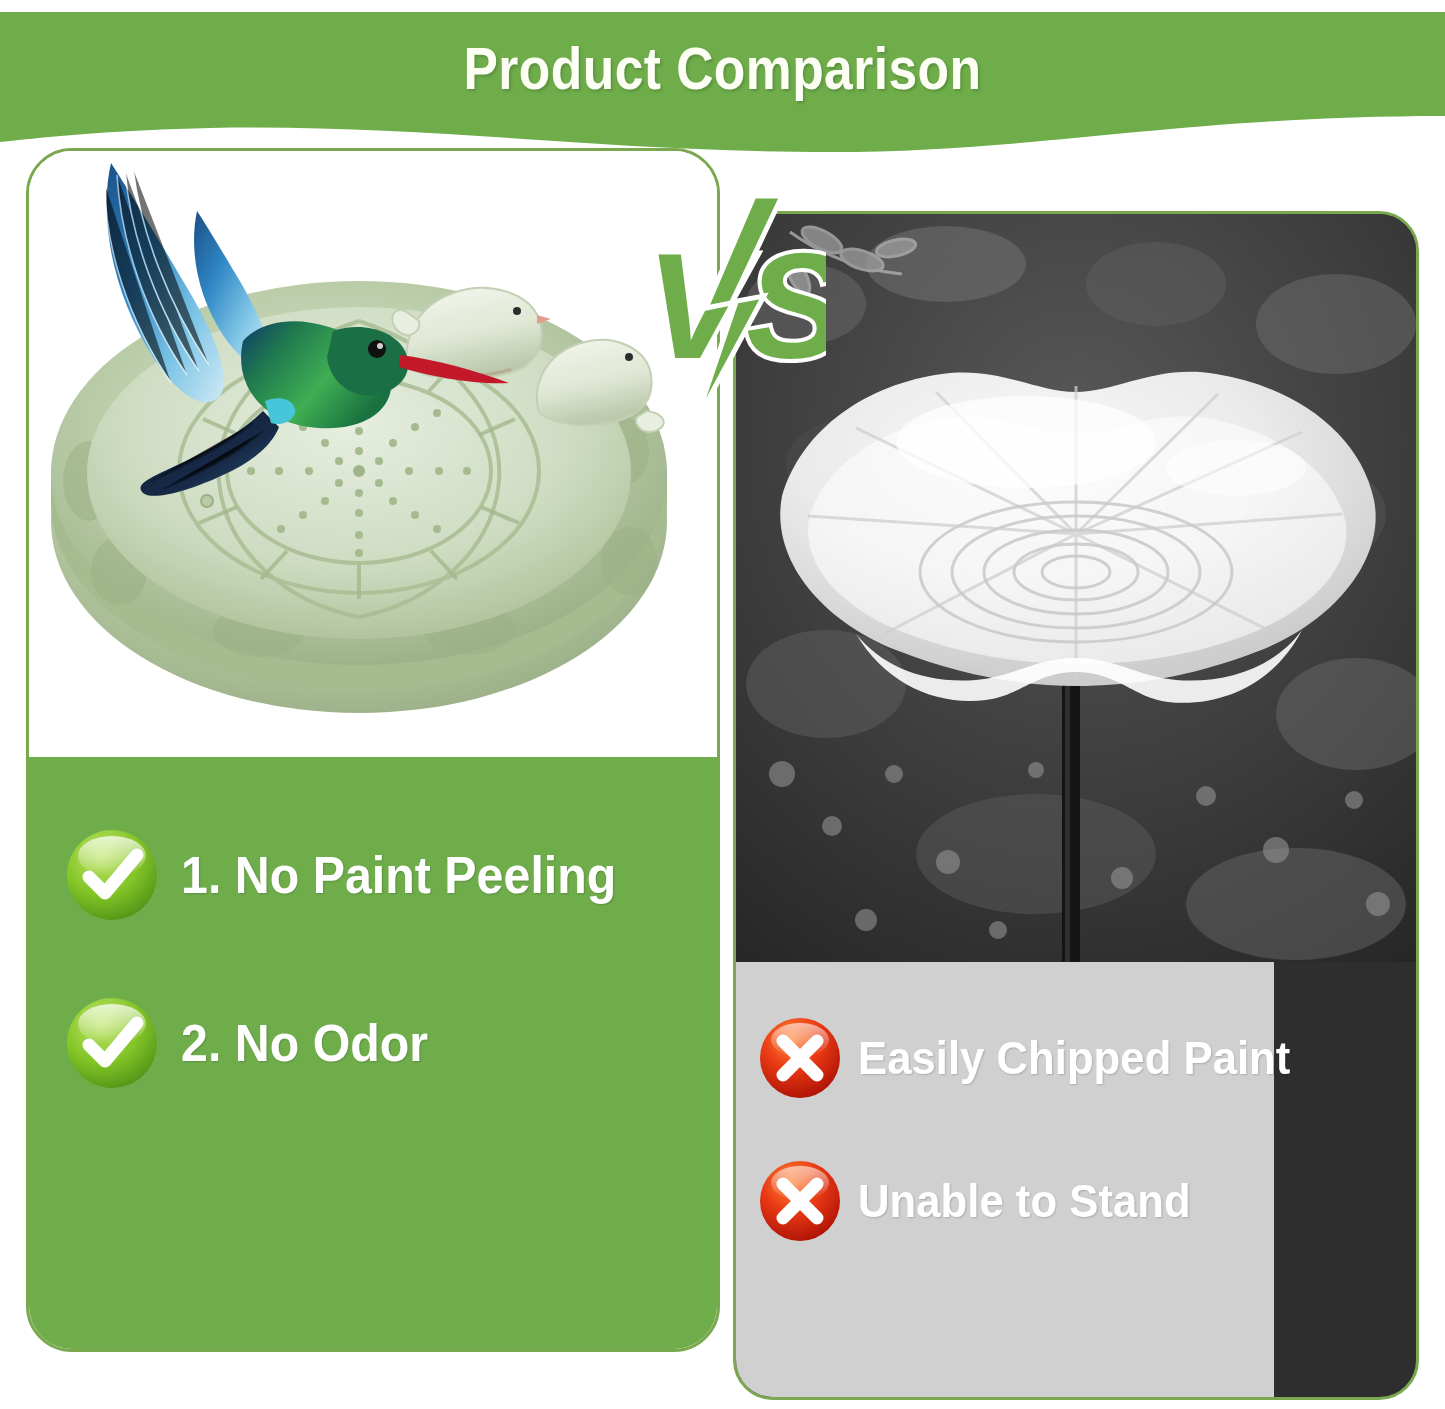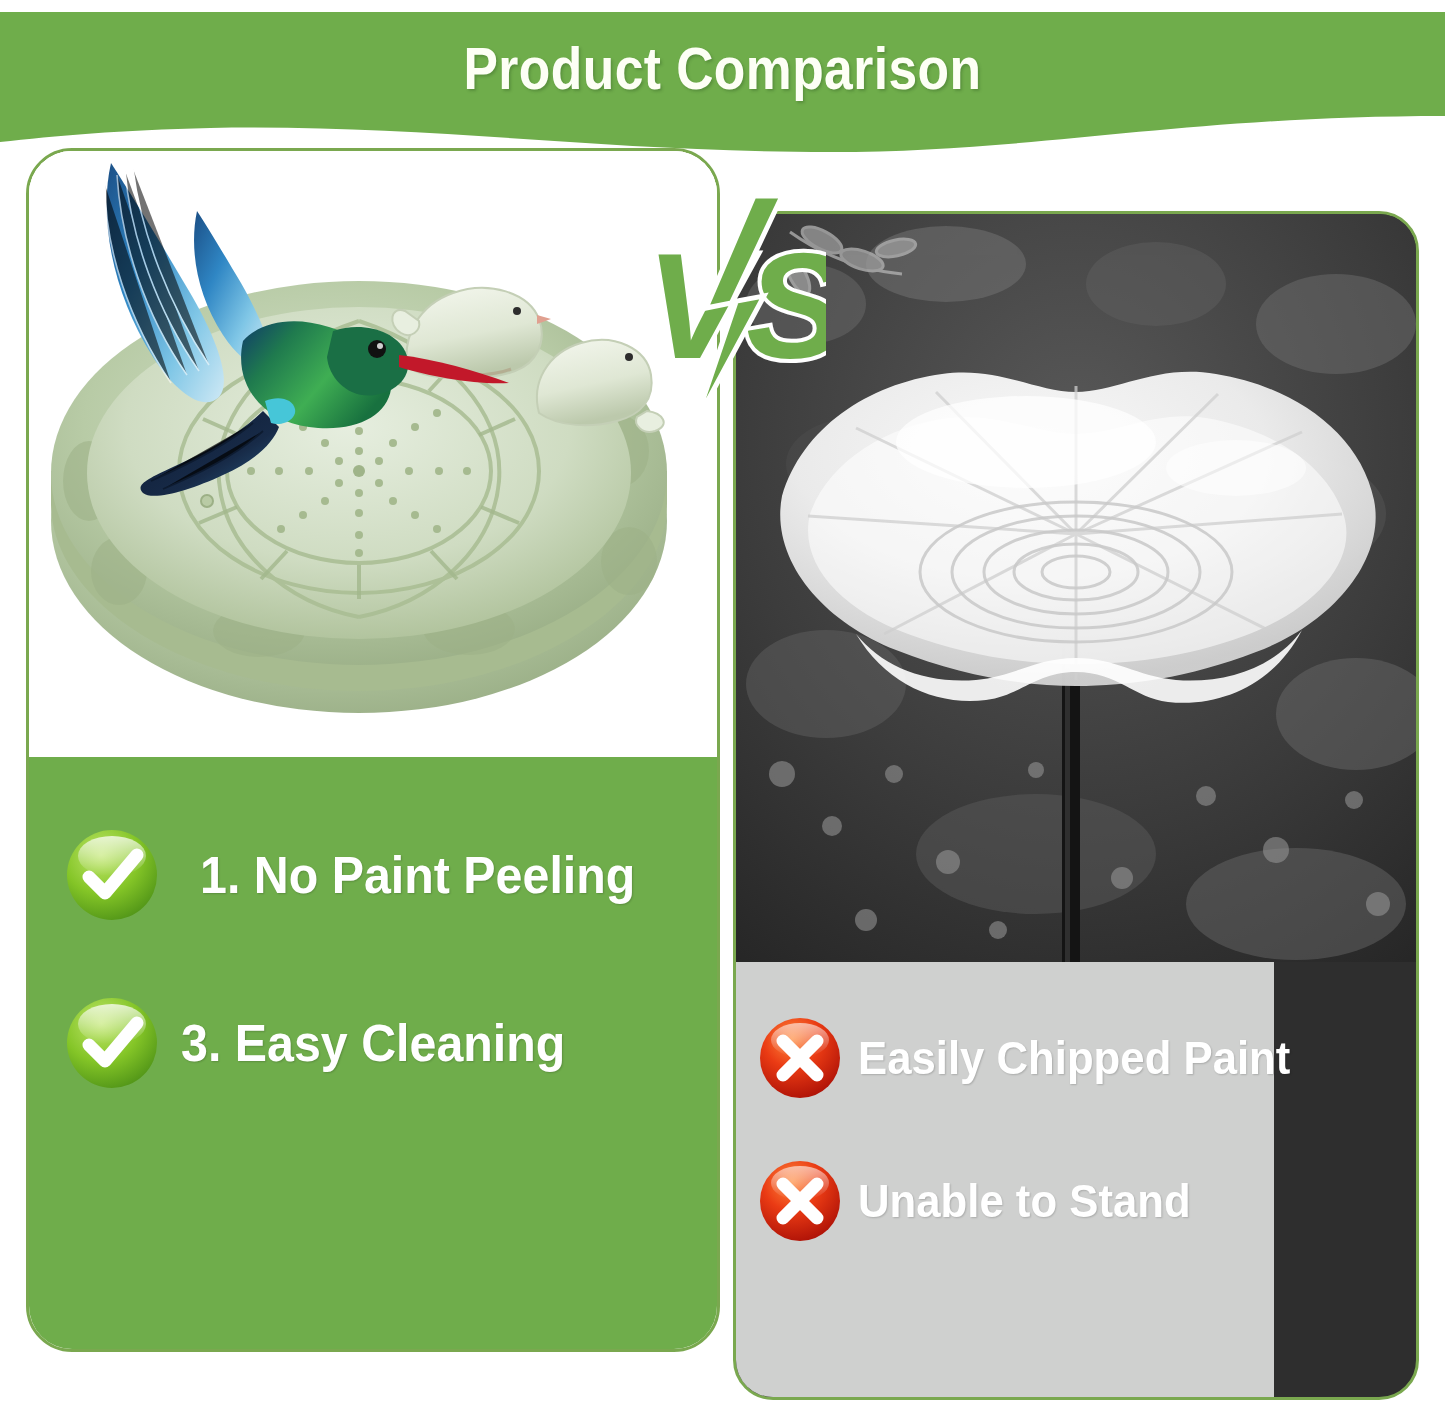--- a/index.html
+++ b/index.html
@@ -204,21 +204,21 @@
         <g stroke="#0a1628" stroke-width="1.8" opacity=".7">
           <path d="M206,278 C180,300 140,320 104,336"></path>
           <path d="M216,286 C192,308 154,328 116,344"></path>
         </g>
         <path d="M218,256 C232,250 246,254 248,264 C250,274 236,282 224,278 Z" fill="#46c6d8"></path>
       </g>
     </svg>
   </div>
 
   <div id="left-bullets" class="pros">
-    <div class="bullet-row" style="margin-top:34px;gap:19px;">
+    <div class="bullet-row" style="margin-top:34px;">
       <div class="badge">
         <svg width="94" height="94" viewBox="0 0 94 94">
           <defs>
             <radialGradient id="chkA" cx="38%" cy="28%" r="78%">
               <stop offset="0%" stop-color="#bfe66b"></stop>
                 <stop offset="55%" stop-color="#84c527"></stop>
               <stop offset="100%" stop-color="#4f9317"></stop>
             </radialGradient>
             <linearGradient id="chkGloss" x1="0" y1="0" x2="0" y2="1">
               <stop offset="0%" stop-color="#ffffff" stop-opacity=".75"></stop>
@@ -233,21 +233,21 @@
       <div class="bullet-text">1. No Paint Peeling</div>
     </div>
     <div class="bullet-row">
       <div class="badge">
         <svg width="94" height="94" viewBox="0 0 94 94">
           <circle cx="47" cy="47" r="45" fill="url(#chkA)"></circle>
           <ellipse cx="47" cy="28" rx="34" ry="20" fill="url(#chkGloss)"></ellipse>
           <path d="M24,49 L40,65 L72,27" fill="none" stroke="#ffffff" stroke-width="13" stroke-linecap="round" stroke-linejoin="round"></path>
         </svg>
       </div>
-      <div class="bullet-text">3. Easy Cleaning</div>
+      <div class="bullet-text">2. No Odor</div>
     </div>
   </div>
 </div>
 
 <div id="right-card">
 
   <div id="right-photo">
     <svg viewBox="0 0 680 748" width="680" height="748" preserveAspectRatio="none">
       <defs>
         <radialGradient id="bgG" cx="50%" cy="30%" r="90%">

